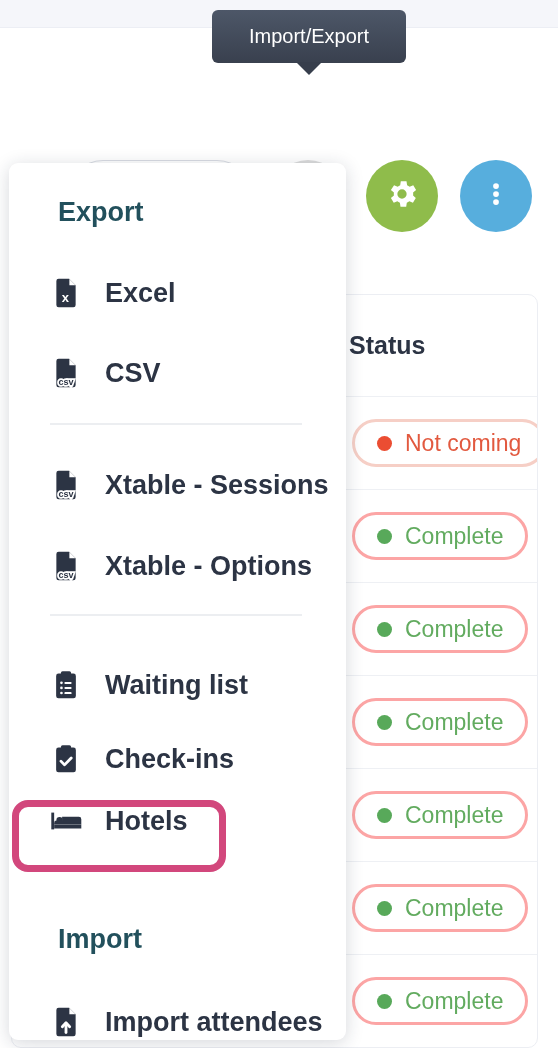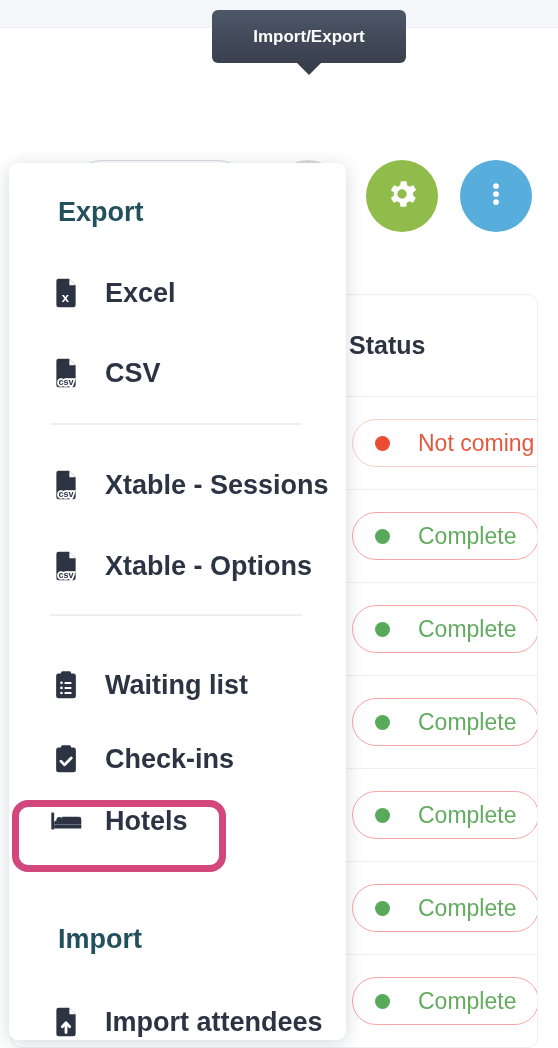--- a/index.html
+++ b/index.html
@@ -41,21 +41,21 @@
   #settings-button{left:366px;background:#8fbc4b;}
   #more-button{left:460px;background:#57aedd;}
 
   
   #tooltip{
     position:absolute;left:212px;top:10px;width:194px;height:53px;
     background:linear-gradient(180deg,#4d5768 0%,#39404e 100%);
     border-radius:6px;
     display:flex;align-items:center;justify-content:center;
   }
-  #tooltip .txt{color:#ffffff;font-size:17px;font-weight:700;}
+  #tooltip .txt{color:#ffffff;font-size:20px;font-weight:400;}
   #tooltip-arrow{
     position:absolute;left:296px;top:62px;width:0;height:0;
     border-left:13px solid transparent;border-right:13px solid transparent;
     border-top:13px solid #373e4c;
   }
 
   
   #table-card{
     position:absolute;left:11px;top:294px;width:527px;height:754px;
     background:#ffffff;border:1px solid #eceef3;border-radius:10px;
@@ -68,22 +68,22 @@
   #table-head .th{
     position:absolute;left:337px;top:36px;
     font-size:25px;font-weight:700;color:#2c3444;
   }
   .trow{
     position:absolute;left:0;width:100%;height:93px;
     border-bottom:1px solid #eef0f4;box-sizing:border-box;
   }
   .pill{
     position:absolute;left:340px;top:22px;height:48px;
-    border-radius:24px;border:1px solid #fca5a5;background:#ffffff;
-    display:flex;align-items:center;gap:28px;padding:0 22px;
+    border-radius:24px;border:3px solid #fca5a5;background:#ffffff;
+    display:flex;align-items:center;gap:13px;padding:0 22px;
     box-sizing:border-box;white-space:nowrap;
   }
   .pill.neg{border-color:#f6cfc6;}
   .pill .dot{width:15px;height:15px;border-radius:50%;background:#58a95a;flex:0 0 auto;}
   .pill.neg .dot{background:#eb4d32;}
   .pill .ptxt{font-size:23px;color:#62ab5f;}
   .pill.neg .ptxt{color:#e2593f;}
 
   
   #export-menu{

